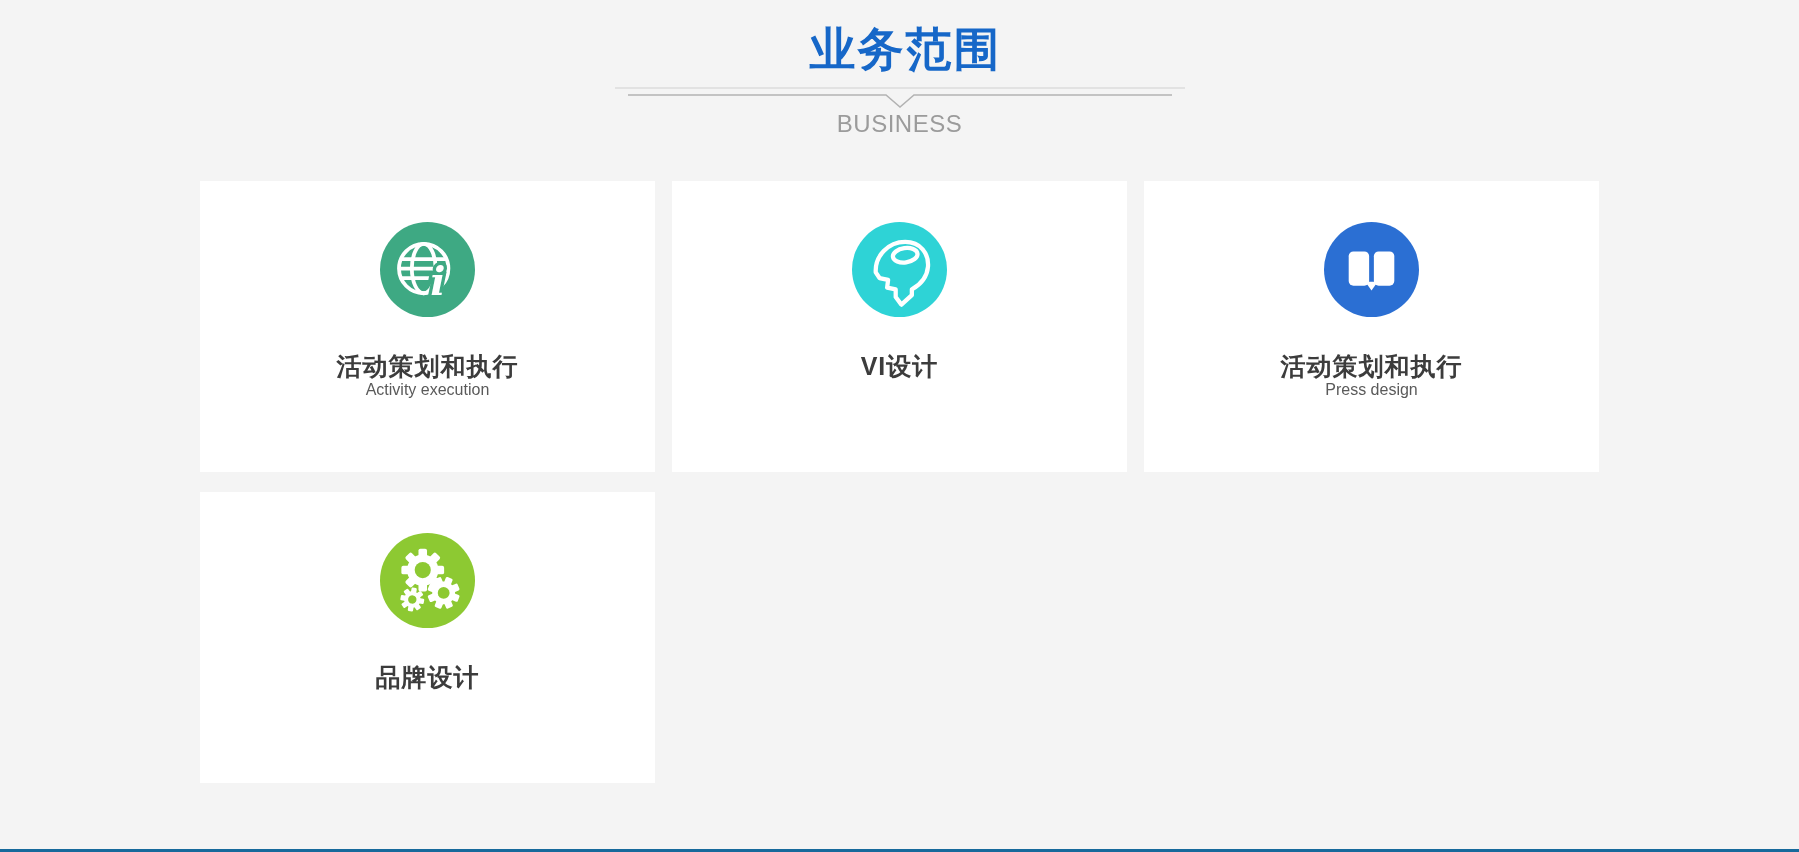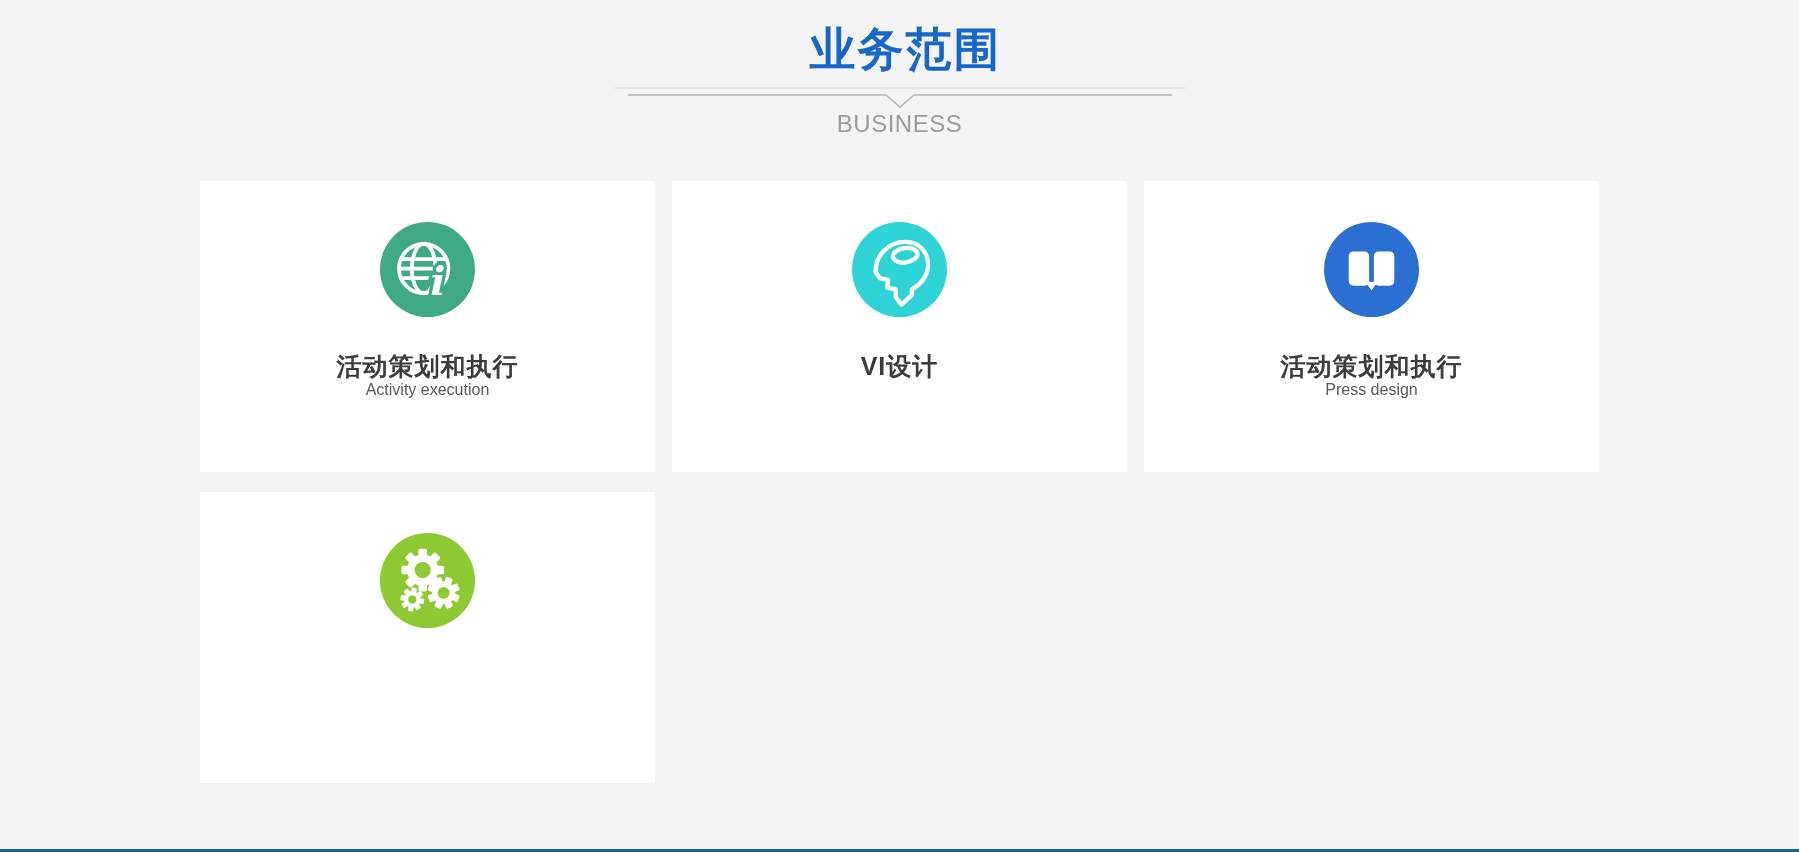--- a/index.html
+++ b/index.html
@@ -171,18 +171,19 @@
               <rect x="-2.8" y="-12.5" width="5.6" height="7" rx="1.2" transform="rotate(180)"></rect>
               <rect x="-2.8" y="-12.5" width="5.6" height="7" rx="1.2" transform="rotate(225)"></rect>
               <rect x="-2.8" y="-12.5" width="5.6" height="7" rx="1.2" transform="rotate(270)"></rect>
               <rect x="-2.8" y="-12.5" width="5.6" height="7" rx="1.2" transform="rotate(315)"></rect>
               <circle r="8.6"></circle>
               <circle r="4.4" fill="#8dc932"></circle>
             </g>
           </g>
         </svg>
       </div>
+      <div class="card-title">品牌设计</div>
     </div>
 
   </div>
 </div>
 
 <div class="bottom-line"></div>
 
 </body></html>

